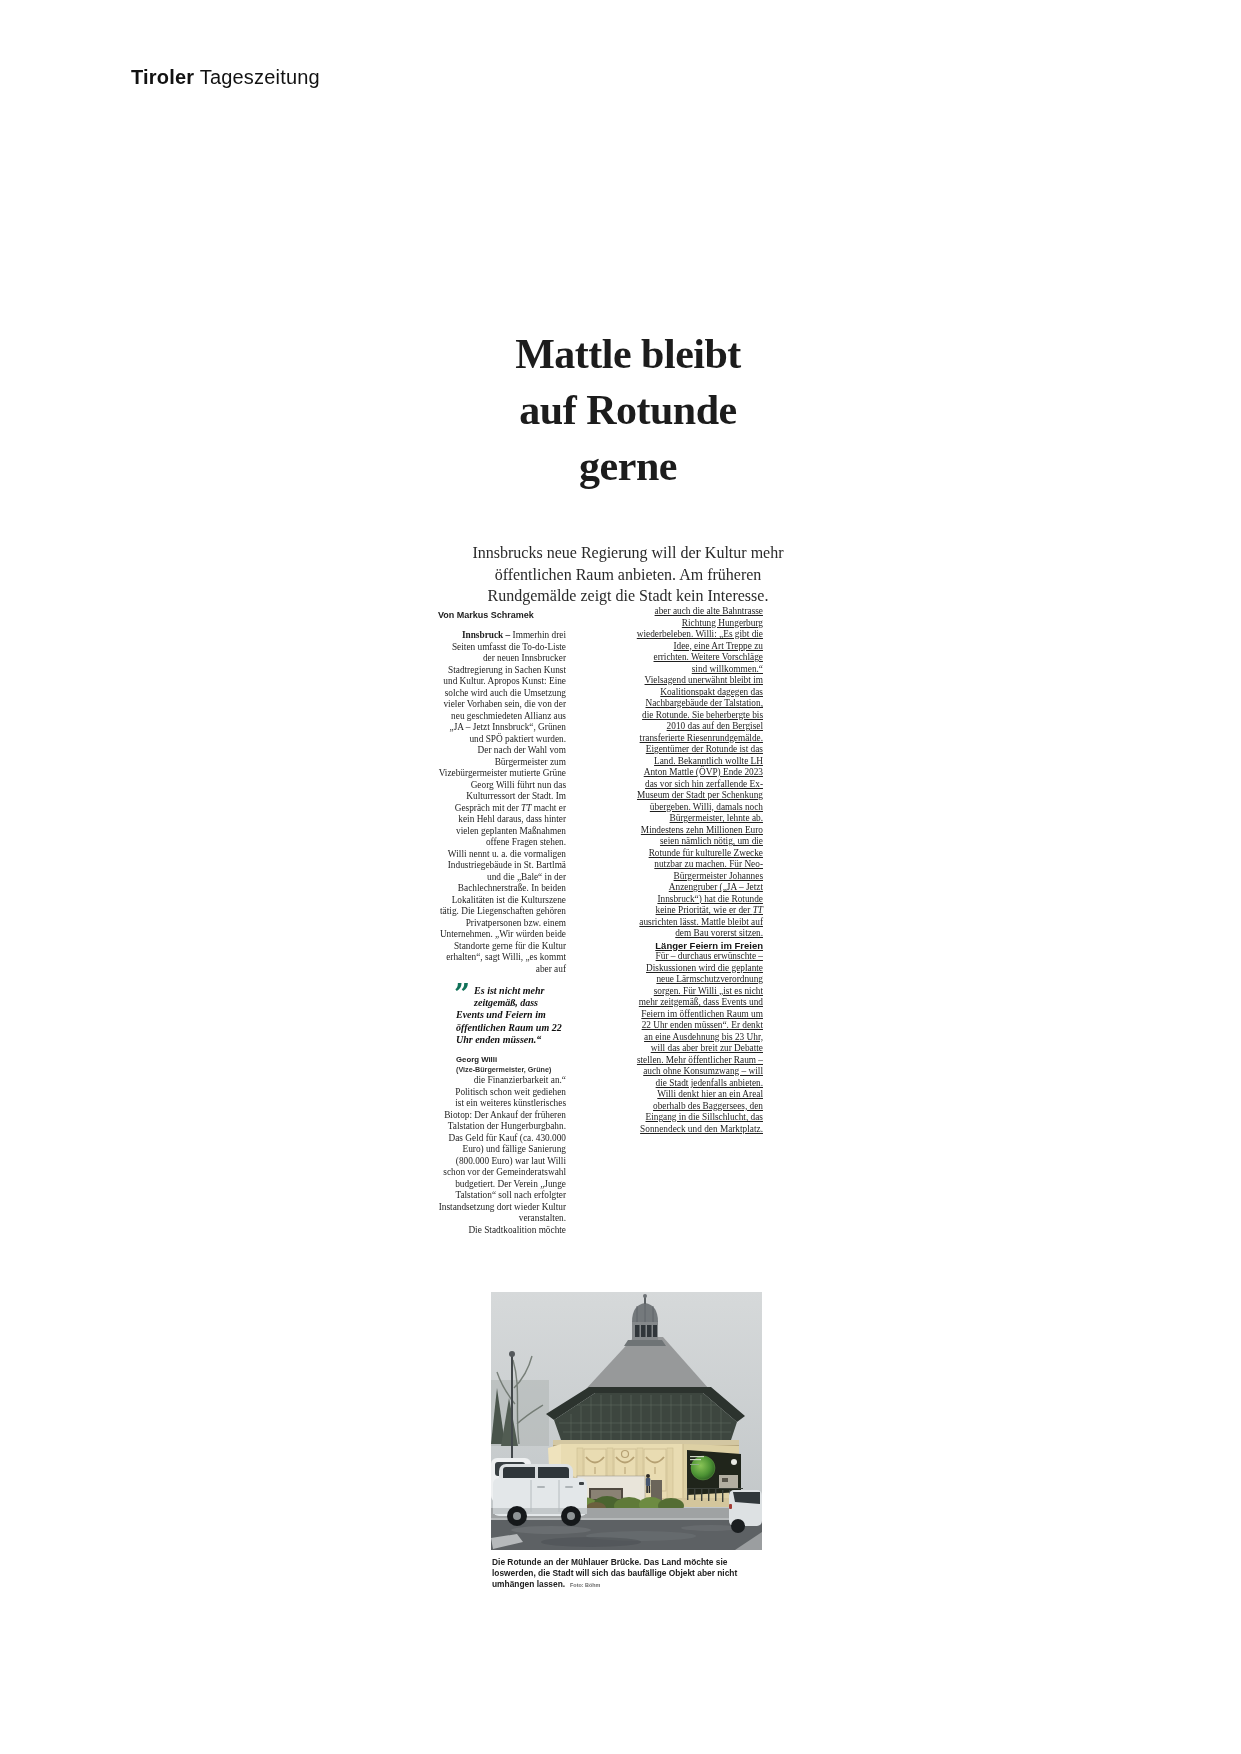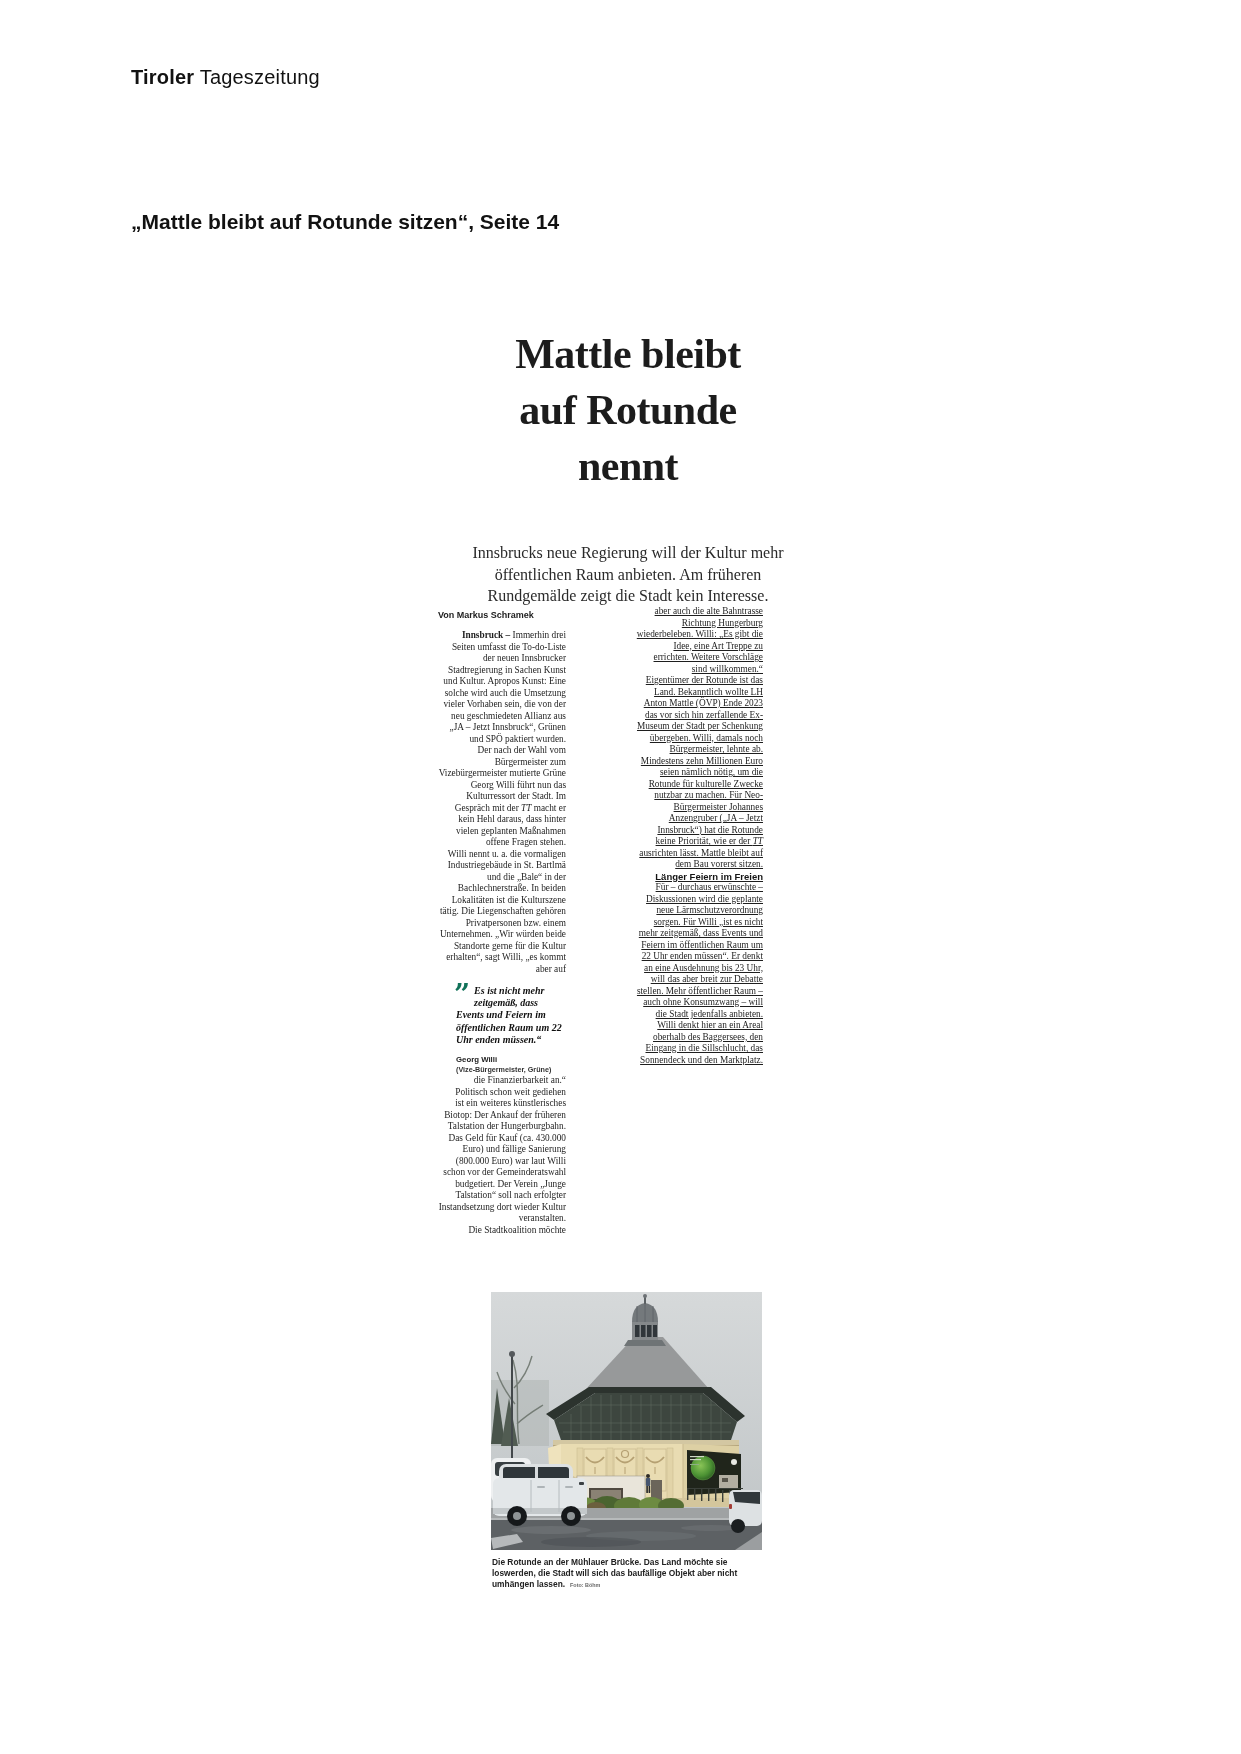--- a/index.html
+++ b/index.html
@@ -38,26 +38,25 @@
   .credit{font-size:5.4px;font-weight:bold;color:#666;margin-left:5px;}
   .footer{position:absolute;left:0;top:1666px;width:1241px;text-align:right;font-size:20px;color:#121212;}
 </style>
 </head>
 <body>
 
 <div class="page">
 
   <div class="masthead"><span class="rb">Tiroler</span><span> Tageszeitung</span></div>
 
-  <div class="doc-title">„Mattle bleibt auf Rotunde sitzen“, Seite 14</div>
 
   <div class="headline">
     <div>Mattle bleibt</div>
     <div>auf Rotunde</div>
-    <div>nennt</div>
+    <div>gerne</div>
   </div>
 
   <div class="lede">Innsbrucks neue Regierung will der Kultur mehr öffentlichen Raum anbieten. Am früheren Rundgemälde zeigt die Stadt kein Interesse.</div>
 
   <div class="byline">Von Markus Schramek</div>
 
   <div class="col" id="col-left">
     <p><span class="rb">Innsbruck –</span><span> Immerhin drei Seiten umfasst die To-do-Liste der neuen Innsbrucker Stadtregierung in Sachen Kunst und Kultur. Apropos Kunst: Eine solche wird auch die Umsetzung vieler Vorhaben sein, die von der neu geschmiedeten Allianz aus „JA – Jetzt Innsbruck“, Grünen und SPÖ paktiert wurden.</span></p>
     <p class="ind"><span>Der nach der Wahl vom Bürgermeister zum Vizebürgermeister mutierte Grüne Georg Willi führt nun das Kulturressort der Stadt. Im Gespräch mit der </span><span class="ri">TT</span><span> macht er kein Hehl daraus, dass hinter vielen geplanten Maßnahmen offene Fragen stehen.</span></p>
     <p class="ind"><span>Willi nennt u. a. die vormaligen Industriegebäude in St. Bartlmä und die „Bale“ in der Bachlechnerstraße. In beiden Lokalitäten ist die Kulturszene tätig. Die Liegenschaften gehören Privatpersonen bzw. einem Unternehmen. „Wir würden beide Standorte gerne für die Kultur erhalten“, sagt Willi, „es kommt aber auf</span></p>
@@ -70,20 +69,21 @@
       <span class="attr-role">(Vize-Bürgermeister, Grüne)</span>
     </div>
 
     <p class="body-resume"><span>die Finanzierbarkeit an.“</span></p>
     <p class="ind"><span>Politisch schon weit gediehen ist ein weiteres künstlerisches Biotop: Der Ankauf der früheren Talstation der Hungerburgbahn. Das Geld für Kauf (ca. 430.000 Euro) und fällige Sanierung (800.000 Euro) war laut Willi schon vor der Gemeinderatswahl budgetiert. Der Verein „Junge Talstation“ soll nach erfolgter Instandsetzung dort wieder Kultur veranstalten.</span></p>
     <p class="ind"><span>Die Stadtkoalition möchte</span></p>
   </div>
 
   <div class="col" id="col-right">
     <p><span>aber auch die alte Bahntrasse Richtung Hungerburg wiederbeleben. Willi: „Es gibt die Idee, eine Art Treppe zu errichten. Weitere Vorschläge sind willkommen.“</span></p>
+    <p class="ind"><span>Vielsagend unerwähnt bleibt im Koalitionspakt dagegen das Nachbargebäude der Talstation, die Rotunde. Sie beherbergte bis 2010 das auf den Bergisel transferierte Riesenrundgemälde.</span></p>
     <p class="ind"><span>Eigentümer der Rotunde ist das Land. Bekanntlich wollte LH Anton Mattle (ÖVP) Ende 2023 das vor sich hin zerfallende Ex-Museum der Stadt per Schenkung übergeben. Willi, damals noch Bürgermeister, lehnte ab. Mindestens zehn Millionen Euro seien nämlich nötig, um die Rotunde für kulturelle Zwecke nutzbar zu machen. Für Neo-Bürgermeister Johannes Anzengruber („JA – Jetzt Innsbruck“) hat die Rotunde keine Priorität, wie er der </span><span class="ri">TT</span><span> ausrichten lässt. Mattle bleibt auf dem Bau vorerst sitzen.</span></p>
     <p class="subhead">Länger Feiern im Freien</p>
     <p><span>Für – durchaus erwünschte – Diskussionen wird die geplante neue Lärmschutzverordnung sorgen. Für Willi „ist es nicht mehr zeitgemäß, dass Events und Feiern im öffentlichen Raum um 22 Uhr enden müssen“. Er denkt an eine Ausdehnung bis 23 Uhr, will das aber breit zur Debatte stellen. Mehr öffentlicher Raum – auch ohne Konsumzwang – will die Stadt jedenfalls anbieten. Willi denkt hier an ein Areal oberhalb des Baggersees, den Eingang in die Sillschlucht, das Sonnendeck und den Marktplatz.</span></p>
   </div>
 
   <div class="photo">
     <svg width="271" height="258" viewBox="0 0 271 258" xmlns="http://www.w3.org/2000/svg" aria-hidden="true">
       <defs>
         <linearGradient id="sky" x1="0" y1="0" x2="0" y2="1">
           <stop offset="0" stop-color="#d6d9da"></stop>

